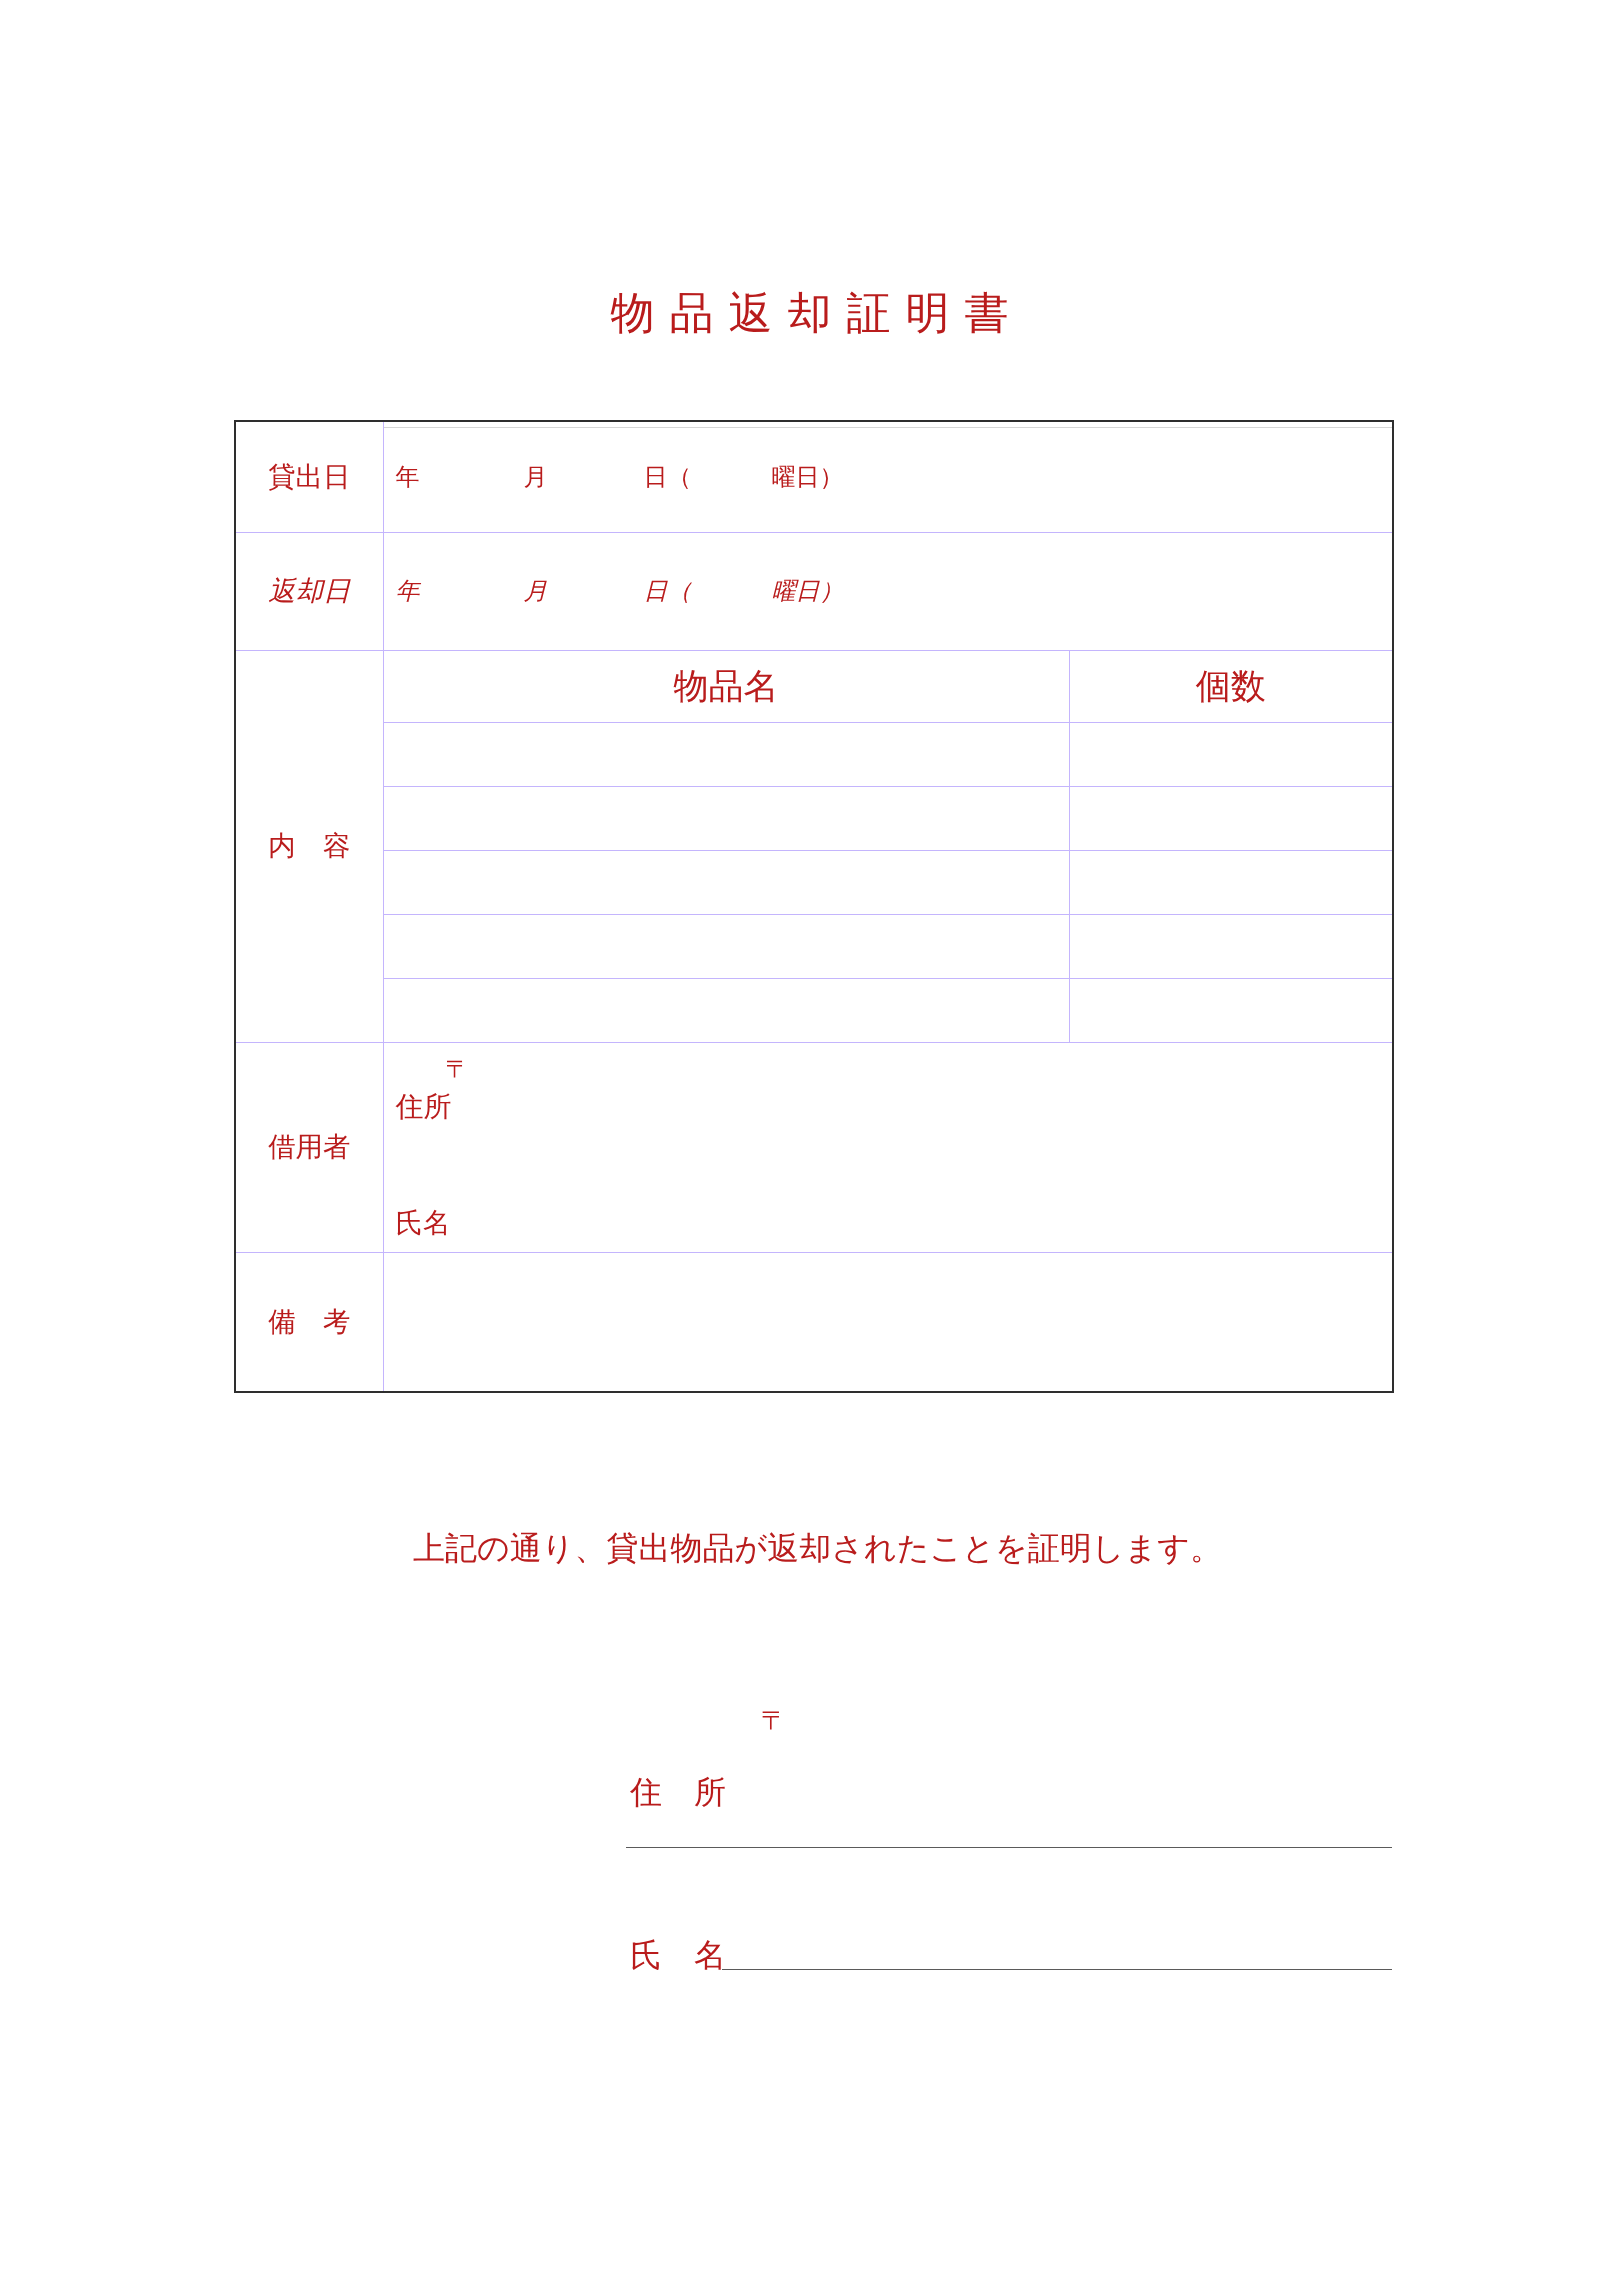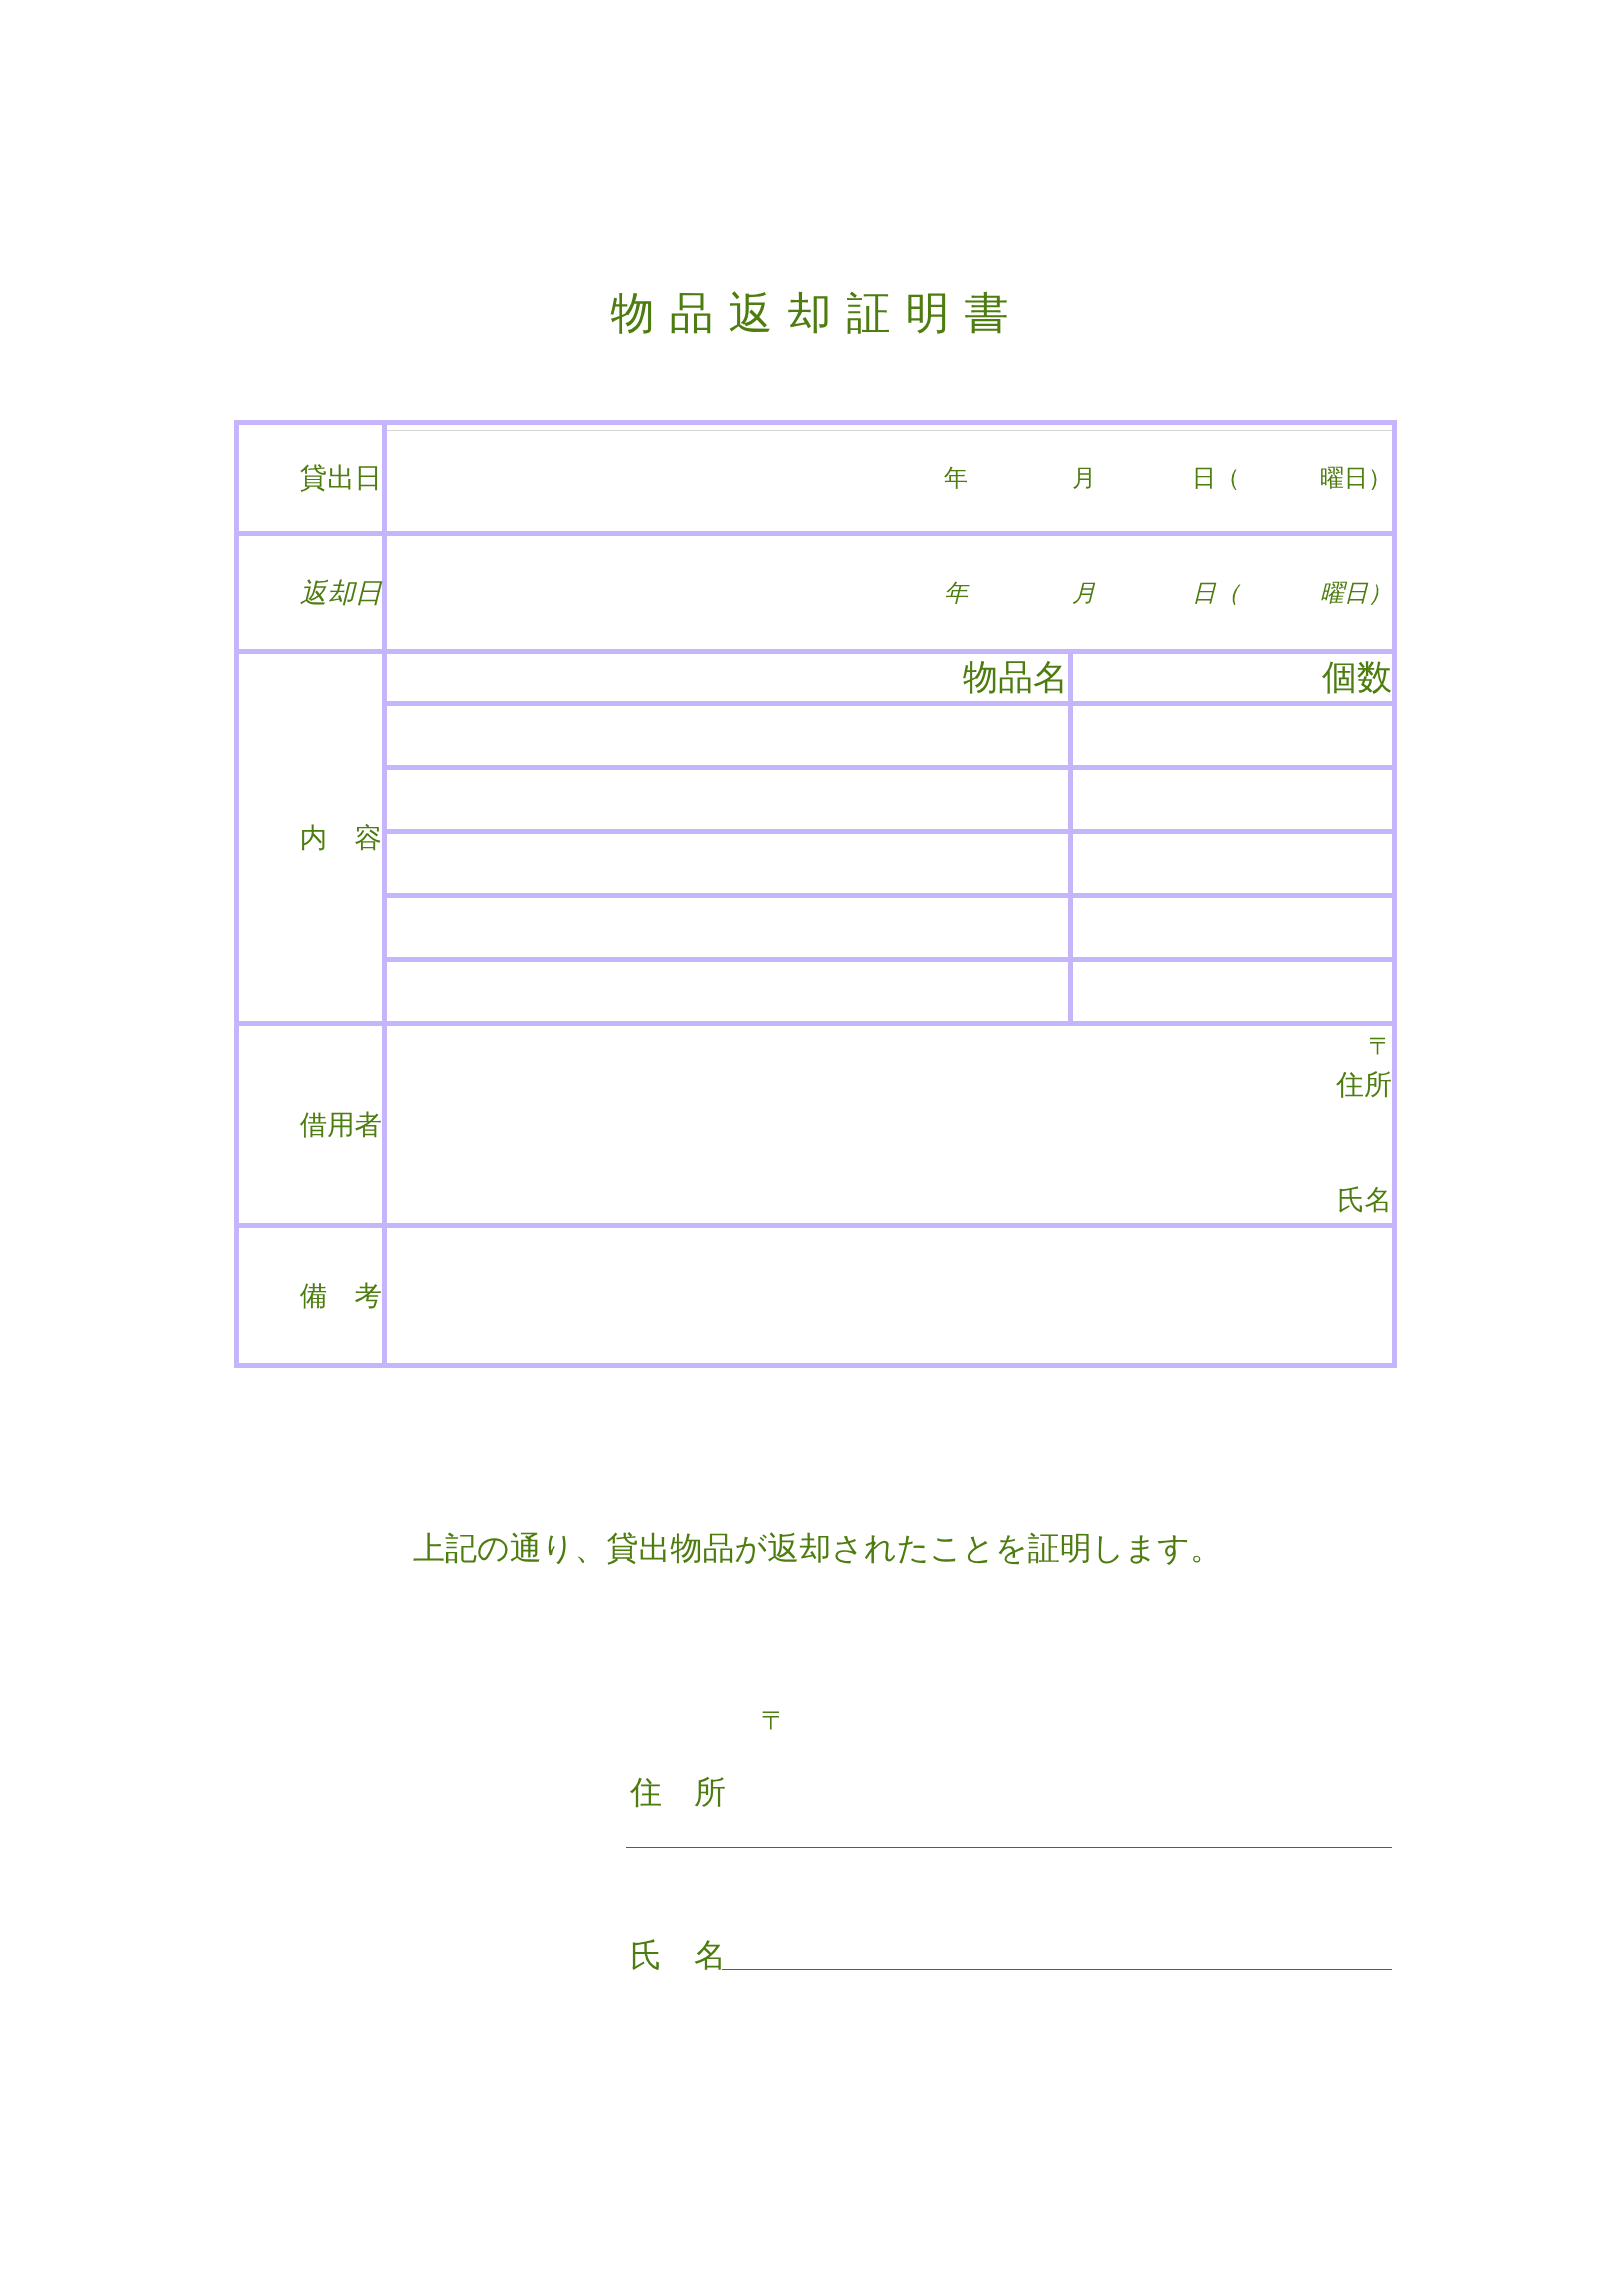--- a/index.html
+++ b/index.html
@@ -6,21 +6,21 @@
     margin: 0;
     padding: 0;
     background: #ffffff;
   }
   .page {
     position: relative;
     width: 1621px;
     height: 2293px;
     background: #ffffff;
     font-family: "Liberation Serif", "DejaVu Serif", serif;
-    color: #4d7c0f;
+    color: #b91c1c;
     overflow: hidden;
     border-radius: 13px;
   }
 
   
   .doc-title {
     position: absolute;
     top: 284px;
     left: 0;
     width: 100%;
@@ -36,24 +36,23 @@
     position: absolute;
     left: 234px;
     top: 420px;
     width: 1159px;
     border-collapse: collapse;
     table-layout: fixed;
     border: 2px solid #2e2e2e;
     font-size: 27.4px;
   }
   .form-table td {
-    border: 5px solid #c4b5fd;
-    padding: 0;
+    border: 1px solid #c4b5fd;
+    padding: 12px;
     vertical-align: middle;
-    text-align: right;
   }
   .col-label { width: 148px; }
   .col-main  { width: 686px; }
   .col-qty   { width: 324px; }
 
   .row-lend    { height: 111px; }
   .row-return  { height: 118px; font-style: italic; }
   .row-items-header { height: 40px; }
   .item-row    { height: 64px; }
   .row-borrower{ height: 202px; }

